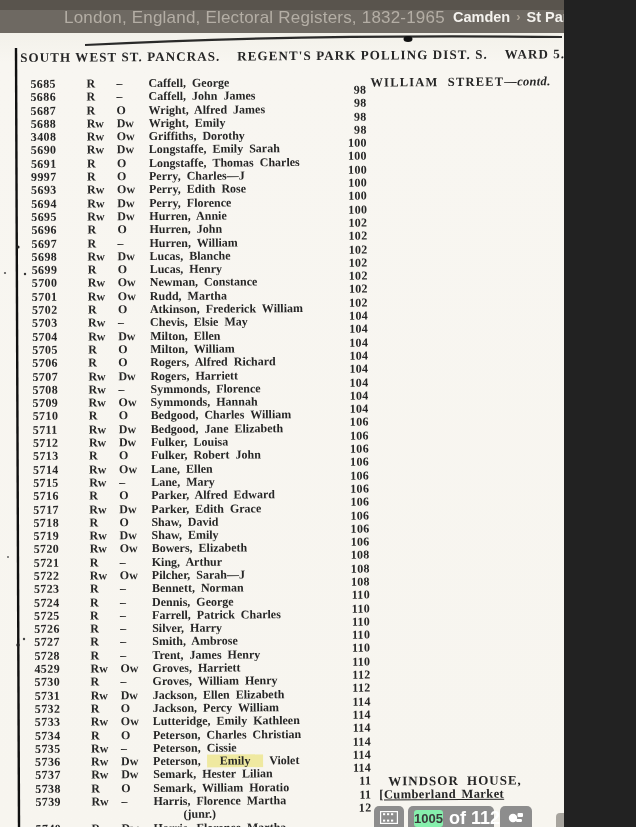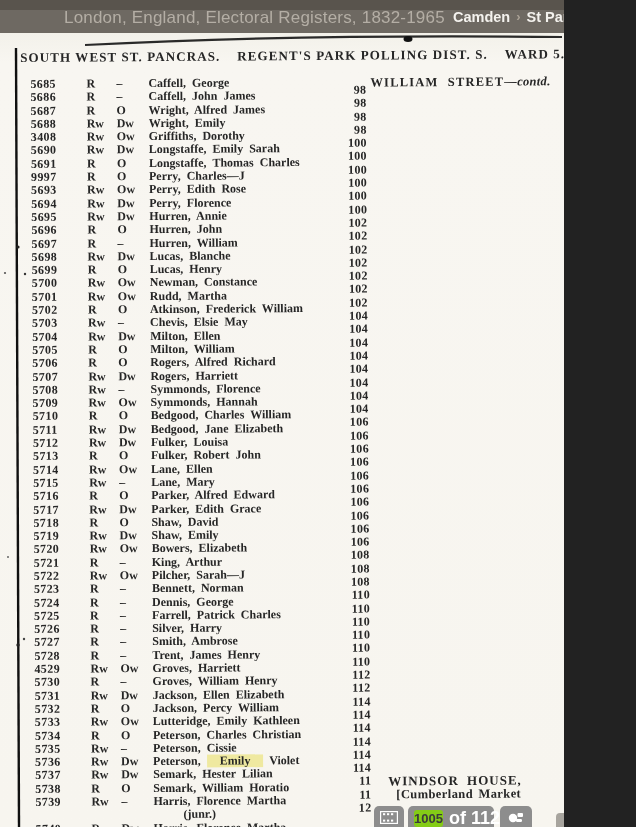--- a/index.html
+++ b/index.html
@@ -34,22 +34,22 @@
   .doc-heading{position:absolute;left:20px;top:17px;width:545px;display:flex;
       justify-content:space-between;font-size:13px;font-weight:bold;letter-spacing:1.1px;
       white-space:nowrap;}
 
   .street-head{position:absolute;left:370px;top:45px;font-size:12.5px;font-weight:bold;
       letter-spacing:1.2px;word-spacing:5px;white-space:nowrap;}
   .street-head .contd{font-style:italic;letter-spacing:.3px;word-spacing:0;}
 
   .windsor1{position:absolute;left:363px;top:743px;font-size:13px;font-weight:bold;
       letter-spacing:1px;word-spacing:4px;white-space:nowrap;margin-left:20px;}
-  .windsor2{position:absolute;left:391px;top:757px;font-size:12.5px;font-weight:bold;
-      letter-spacing:.4px;word-spacing:2px;white-space:nowrap;}
+  .windsor2{position:absolute;left:374px;top:757px;font-size:12.5px;font-weight:bold;
+      letter-spacing:.4px;word-spacing:2px;white-space:nowrap;text-decoration:underline;}
 
   
   .register{position:absolute;left:30px;top:45px;width:336px;}
   .row{display:flex;height:13.3px;line-height:13.3px;font-size:12px;font-weight:bold;
        white-space:nowrap;}
   .c{display:block;}
   .c.n{width:36px;text-align:left;letter-spacing:.4px;}
   .c.c1{width:26px;margin-left:20px;}
   .c.c2{width:30px;margin-left:4px;}
   .c.name{flex:1;margin-left:2px;word-spacing:3px;overflow:hidden;}
@@ -58,21 +58,21 @@
   mark.hl{background:#efe9a0;color:inherit;padding:0 13px;}
 
   
   .toolbar{position:absolute;left:0;top:805px;width:636px;height:22px;z-index:6;}
   .tb-btn{position:absolute;background:#8d8d8d;border-radius:5px;height:30px;}
   .tb-film{left:374px;top:1px;width:30px;}
   .tb-page{left:408px;top:1px;width:86px;display:flex;align-items:flex-start;gap:6px;
            padding:4px 0 0 6px;box-sizing:border-box;}
   .tb-tools{left:500px;top:1px;width:32px;}
   .tb-frag{left:556px;top:8px;width:20px;background:#a7a49e;border-radius:4px 0 0 0;}
-  .pagebox{width:42px;height:17px;background:#84cc16;border-radius:3px;color:#3a3a3a;
+  .pagebox{width:42px;height:17px;background:#86efac;border-radius:3px;color:#3a3a3a;
            font-size:13px;font-weight:bold;text-align:left;line-height:17px;}
   .oflabel{color:#fff;font-size:18px;font-weight:bold;line-height:17px;white-space:nowrap;}
   .icon-wrap{position:absolute;left:0;top:0;width:100%;height:22px;display:flex;
              align-items:center;justify-content:center;}
 </style>
 </head>
 <body>
 
 <div class="stage">
 

